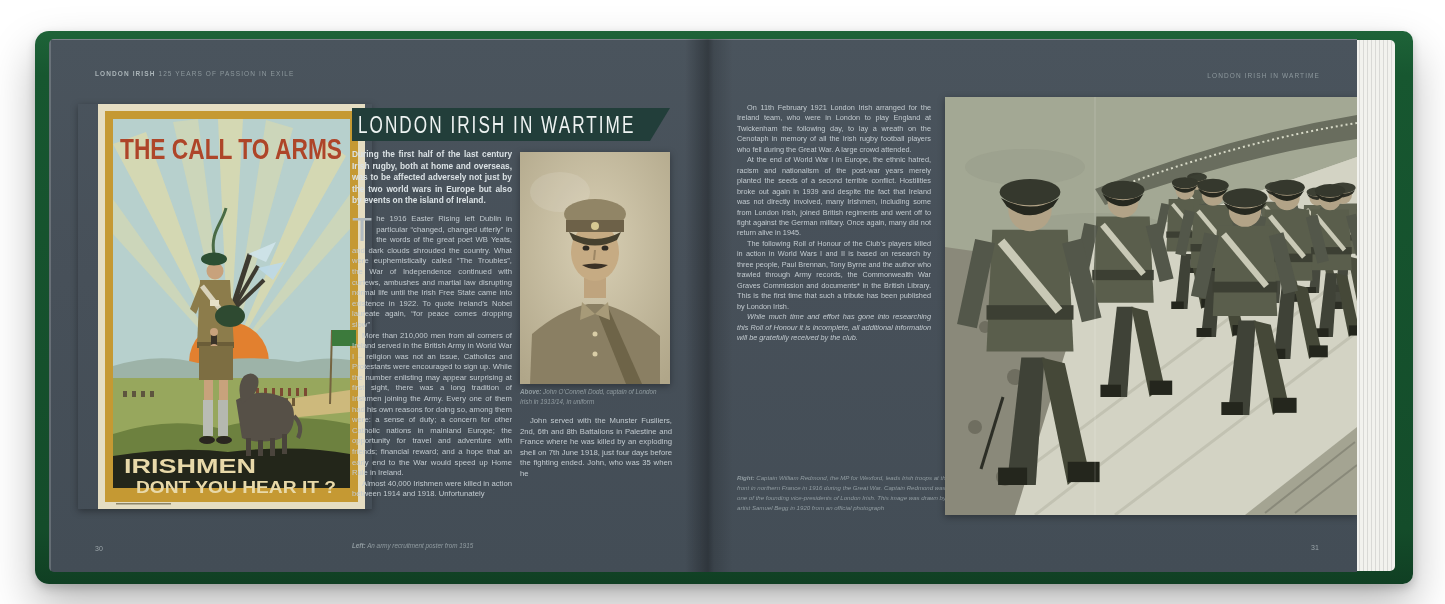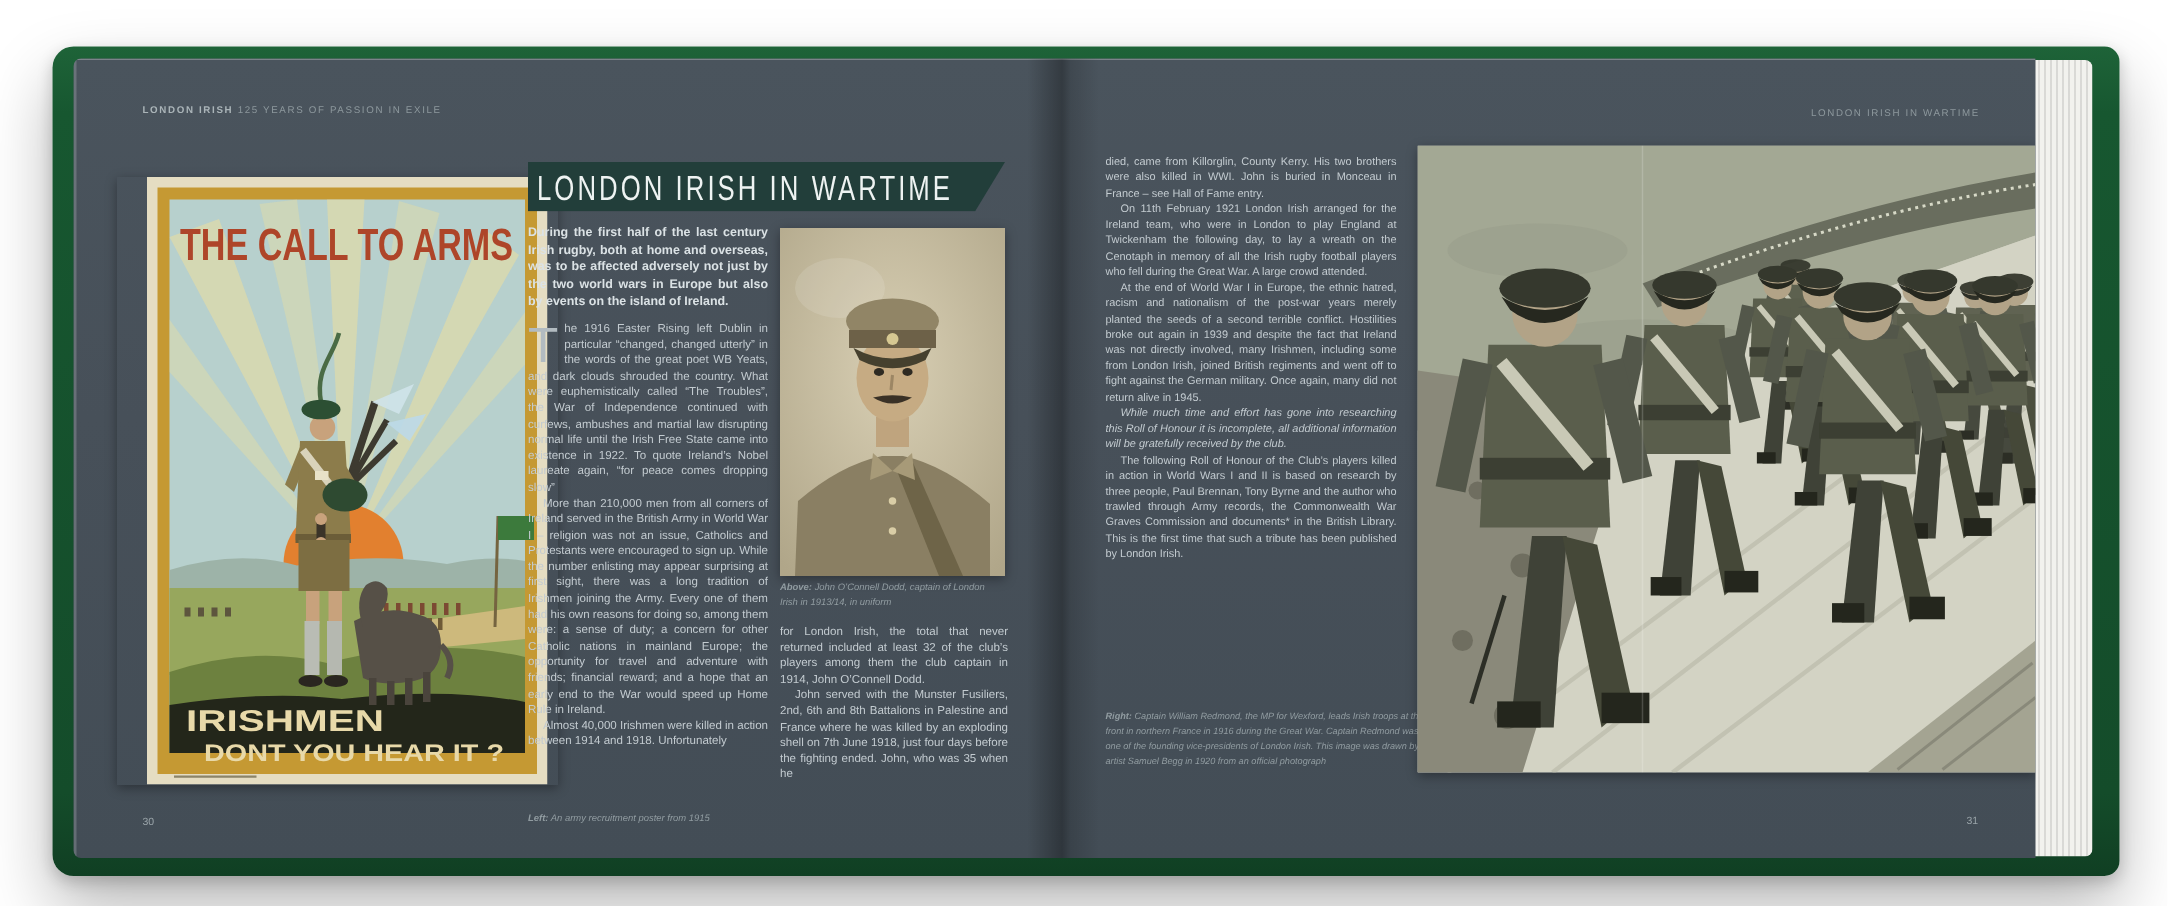--- a/index.html
+++ b/index.html
@@ -48,21 +48,21 @@
   .ital{font-style:italic;}
   .dropcap{float:left;font-size:33px;line-height:27px;padding:2px 4px 0 0;color:#b2bbc0;}
   .cap{position:absolute;font-style:italic;font-size:6.3px;line-height:9.6px;color:#919ca1;}
   .cap b{font-style:italic;}
   .cap-poster{left:303px;top:502px;width:160px;}
   .cap-portrait{left:471px;top:348px;width:150px;}
   .cap-photo{left:688px;top:434px;width:212px;font-size:6.1px;line-height:10px;}
   
   .fig{position:absolute;box-shadow:0 2px 7px rgba(0,0,0,.35);}
   .fig svg{display:block;}
-  .fig-poster{left:29px;top:79px;width:274px;height:405px;padding-left:20px;}
+  .fig-poster{left:29px;top:65px;width:274px;height:405px;padding-left:20px;}
   .fig-portrait{left:471px;top:113px;width:150px;height:232px;}
   .fig-photo{left:896px;top:58px;width:412px;height:418px;}
 </style>
 </head>
 <body>
 
 <div class="stage">
   <div class="cover"></div>
   <div class="fore-edge"></div>
 
@@ -211,36 +211,34 @@
           <path d="M49,80 Q75,94 101,80 L97,88 Q75,99 53,88 Z" fill="#45402e"></path>
           <circle cx="75" cy="74" r="4" fill="#d6c892"></circle>
         </svg>
       </div>
       <div class="cap cap-portrait">
         <b>Above:</b>
         <span>John O’Connell Dodd, captain of London Irish in 1913/14, in uniform</span>
       </div>
 
       <div class="col col2">
-        <p class="body">for London Irish, the total that never returned included at least 32 of the club’s players among them the club captain in 1914, John O’Connell Dodd.</p>
         <p class="body indent">John served with the Munster Fusiliers, 2nd, 6th and 8th Battalions in Palestine and France where he was killed by an exploding shell on 7th June 1918, just four days before the fighting ended. John, who was 35 when he</p>
       </div>
 
       <div class="folio folio-left">30</div>
     </div>
 
     <div>
       <div class="runhead rh-right">LONDON IRISH IN WARTIME</div>
 
       <div class="col colR">
-        <p class="bodyR">died, came from Killorglin, County Kerry. His two brothers were also killed in WWI. John is buried in Monceau in France – see Hall of Fame entry.</p>
         <p class="bodyR indent">On 11th February 1921 London Irish arranged for the Ireland team, who were in London to play England at Twickenham the following day, to lay a wreath on the Cenotaph in memory of all the Irish rugby football players who fell during the Great War. A large crowd attended.</p>
         <p class="bodyR indent">At the end of World War I in Europe, the ethnic hatred, racism and nationalism of the post-war years merely planted the seeds of a second terrible conflict. Hostilities broke out again in 1939 and despite the fact that Ireland was not directly involved, many Irishmen, including some from London Irish, joined British regiments and went off to fight against the German military. Once again, many did not return alive in 1945.</p>
+        <p class="bodyR indent">The following Roll of Honour of the Club’s players killed in action in World Wars I and II is based on research by three people, Paul Brennan, Tony Byrne and the author who trawled through Army records, the Commonwealth War Graves Commission and documents* in the British Library. This is the first time that such a tribute has been published by London Irish.</p>
         <p class="bodyR indent ital">While much time and effort has gone into researching this Roll of Honour it is incomplete, all additional information will be gratefully received by the club.</p>
-        <p class="bodyR indent">The following Roll of Honour of the Club’s players killed in action in World Wars I and II is based on research by three people, Paul Brennan, Tony Byrne and the author who trawled through Army records, the Commonwealth War Graves Commission and documents* in the British Library. This is the first time that such a tribute has been published by London Irish.</p>
       </div>
 
       <div class="cap cap-photo">
         <b>Right:</b>
         <span>Captain William Redmond, the MP for Wexford, leads Irish troops at the front in northern France in 1916 during the Great War. Captain Redmond was one of the founding vice-presidents of London Irish. This image was drawn by artist Samuel Begg in 1920 from an official photograph</span>
       </div>
 
       <div class="fig fig-photo">
         <svg viewBox="0 0 412 418" width="412" height="418">
           <defs>

